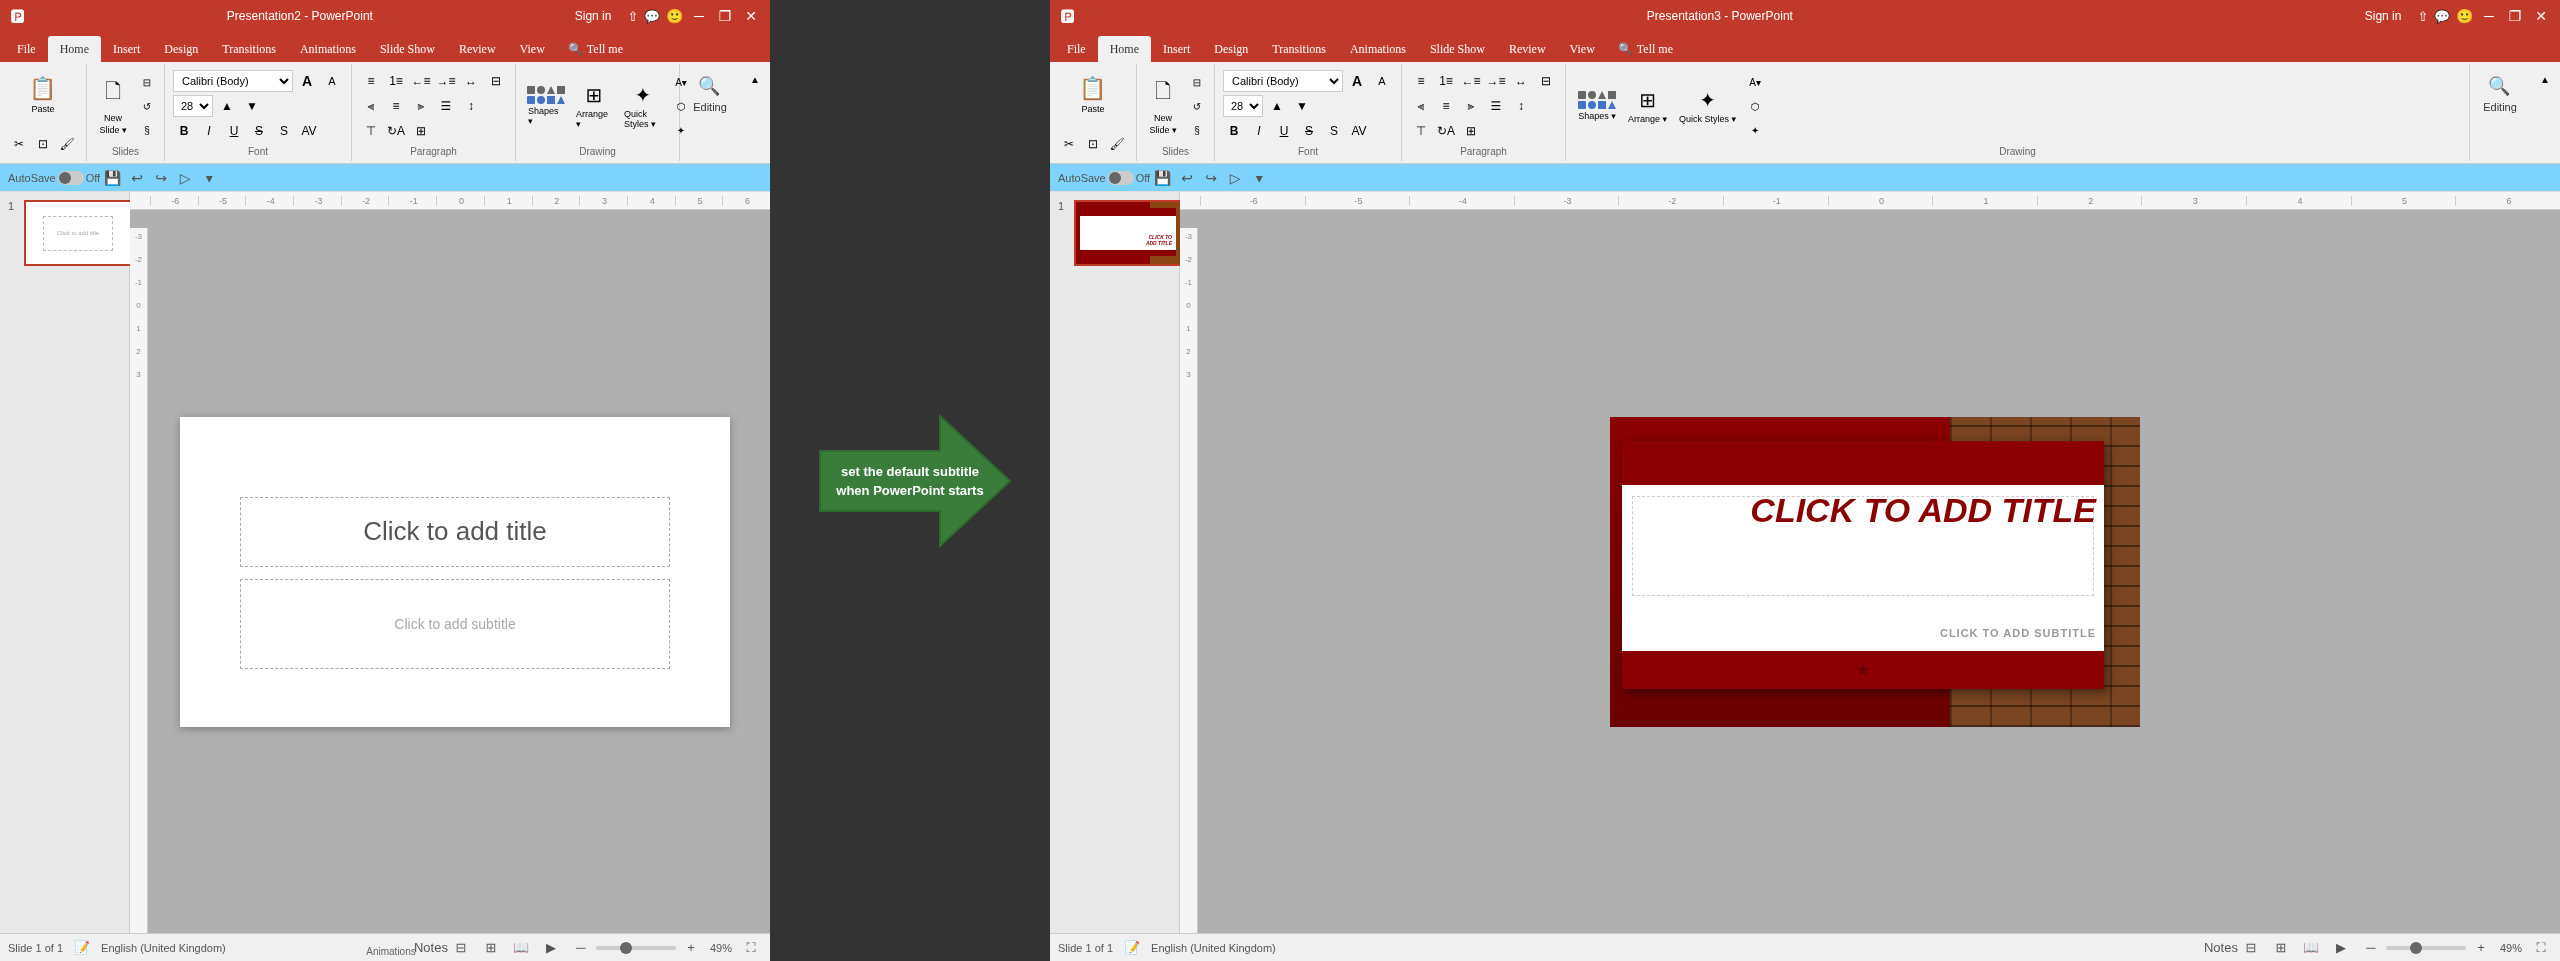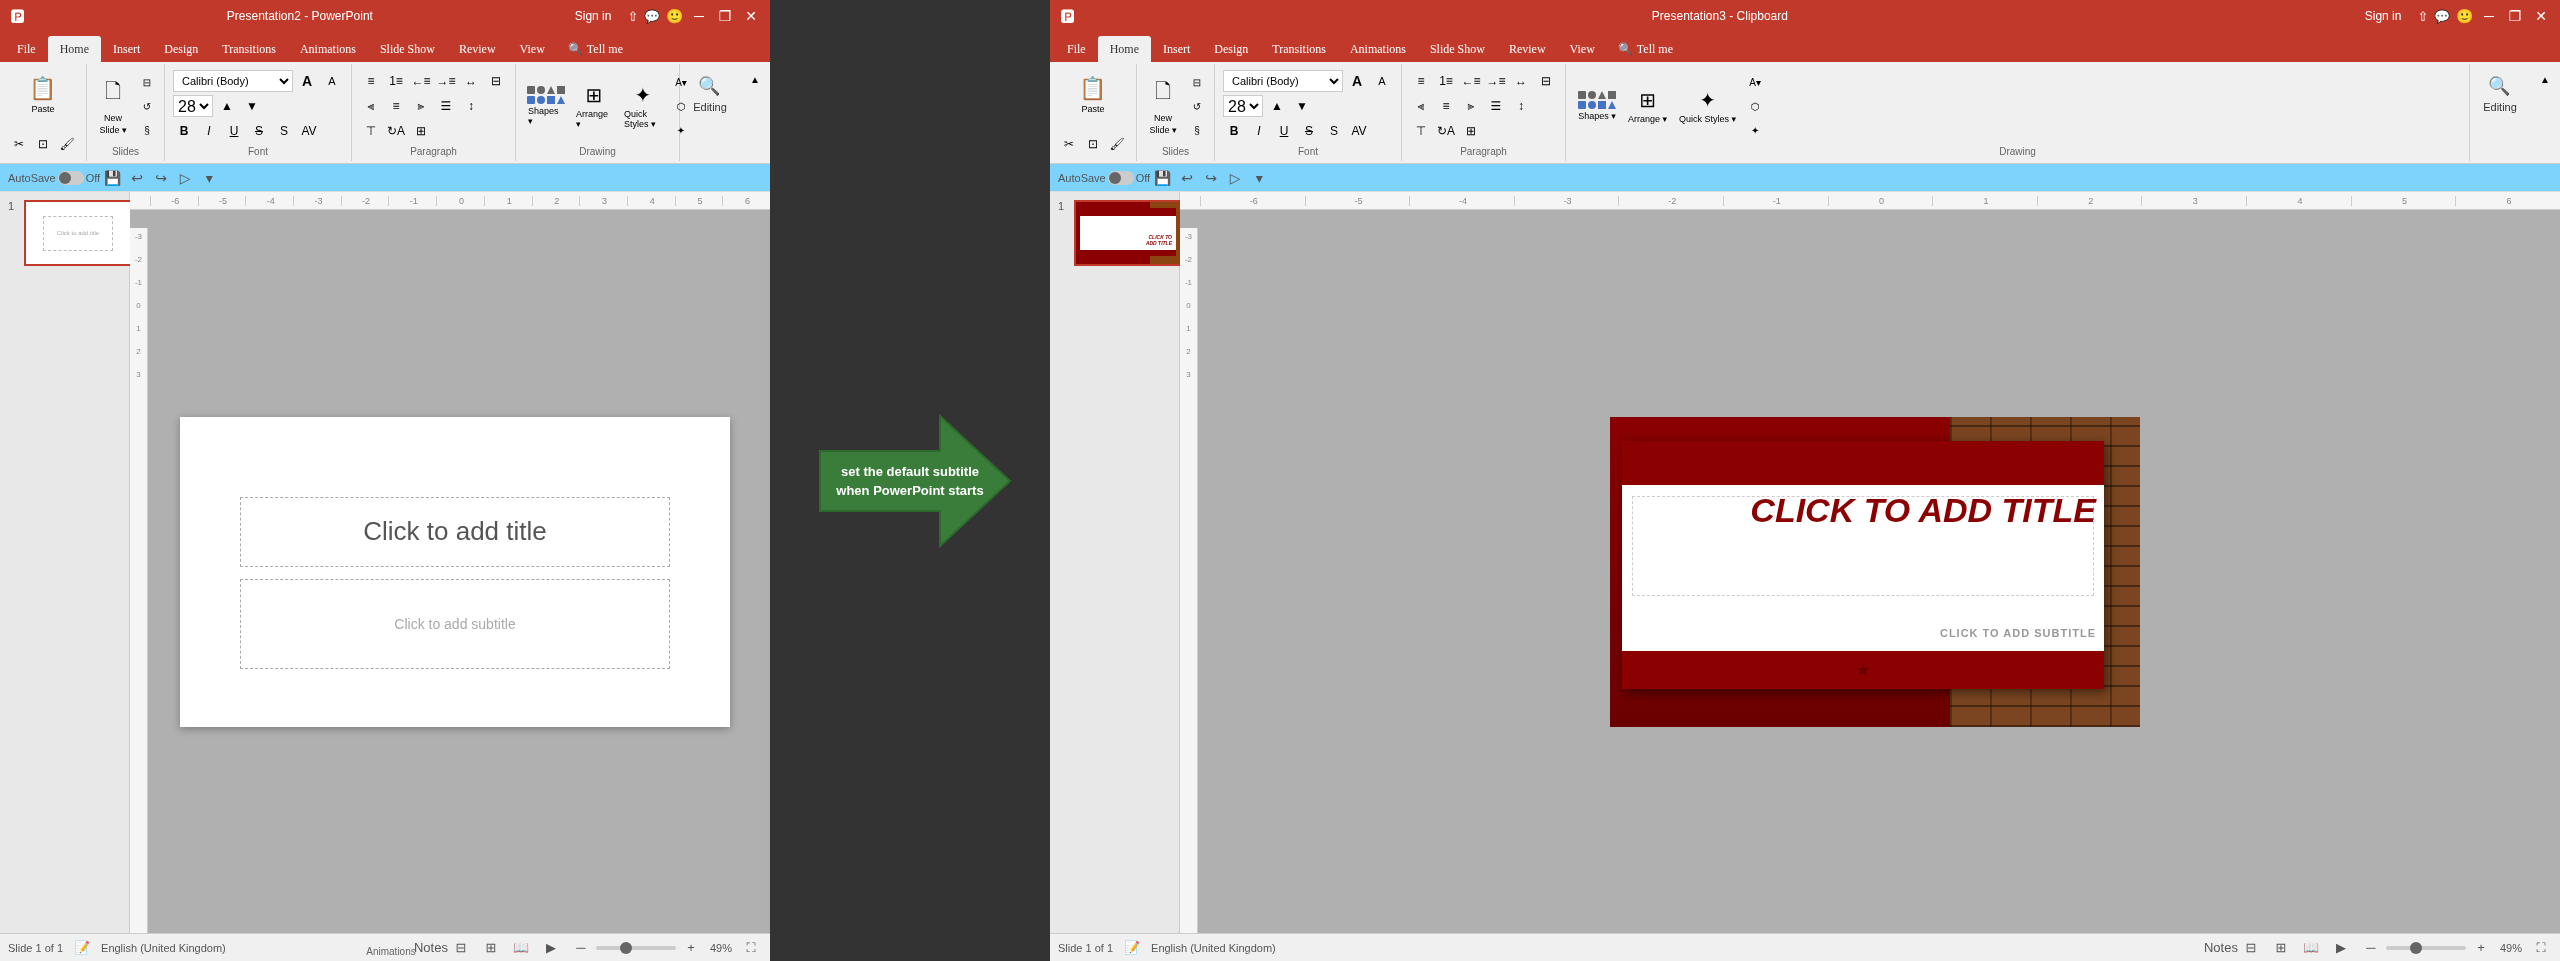--- a/index.html
+++ b/index.html
@@ -382,21 +382,21 @@
       border: 1px solid #ccc;
       background: white;
       font-size: 11px;
       padding: 0 4px;
     }
     .font-size-select {
       width: 40px;
       height: 22px;
       border: 1px solid #ccc;
       background: white;
-      font-size: 16px;
+      font-size: 11px;
       text-align: center;
     }
     .font-btn {
       width: 22px;
       height: 22px;
       border: 1px solid transparent;
       background: transparent;
       cursor: pointer;
       display: flex;
       align-items: center;
@@ -751,21 +751,21 @@
     <div class="arrow-text" style="position:absolute;top:50%;left:50%;transform:translate(-50%,-50%);color:white;font-size:13px;font-weight:bold;text-align:center;line-height:1.5;width:160px;">set the default subtitle when PowerPoint starts</div>
   </div>
 </div>
 
 <div class="ppt-window right">
 
   <div class="title-bar">
     <div style="display:flex;gap:6px;align-items:center;">
       <span style="font-size:16px;">🅿</span>
     </div>
-    <div class="title-text">Presentation3 - Clipboard</div>
+    <div class="title-text">Presentation3 - PowerPoint</div>
     <div style="display:flex;align-items:center;gap:6px;">
       <span class="sign-in">Sign in</span>
       <span style="font-size:13px;cursor:pointer;">⇧</span>
       <span style="font-size:13px;cursor:pointer;">💬</span>
       <span style="font-size:14px;cursor:pointer;">🙂</span>
       <div class="win-controls">
         <span class="win-btn">─</span>
         <span class="win-btn">❐</span>
         <span class="win-btn">✕</span>
       </div>

